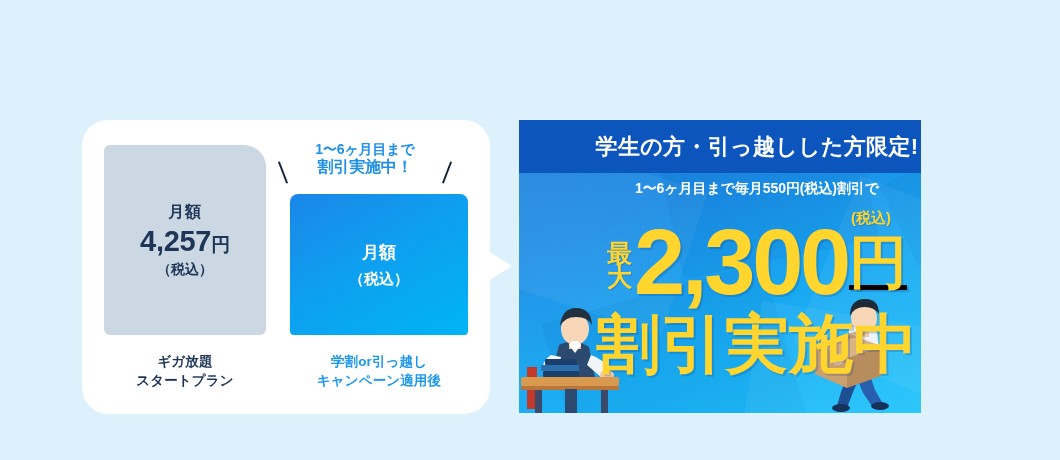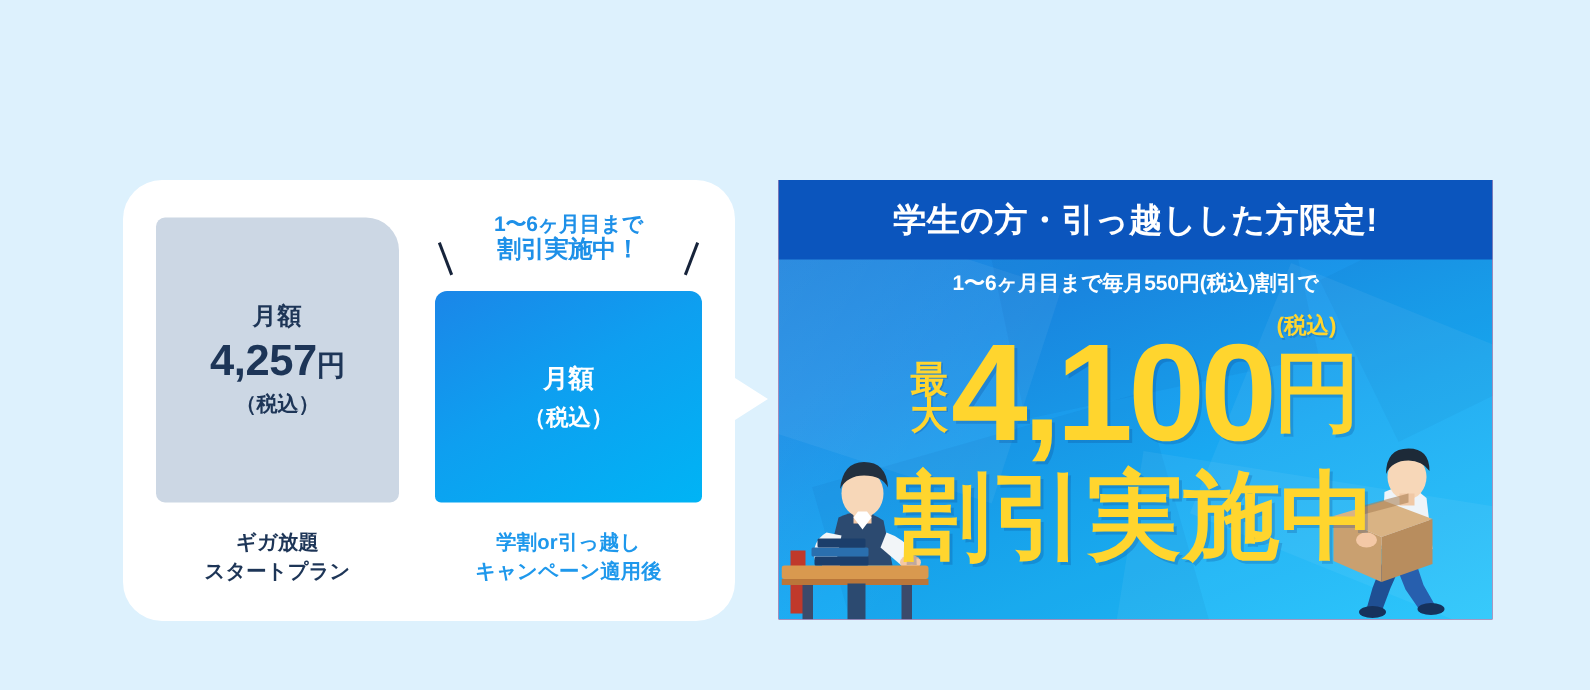--- a/index.html
+++ b/index.html
@@ -128,21 +128,21 @@
   .box-blue .lbl-tax {
     font-size: 15px;
     font-weight: 600;
     margin-top: 5px;
     line-height: 1;
   }
 
   
   .promo-flag {
     position: absolute;
-    left: 186px;
+    left: 172px;
     top: -4px;
     width: 178px;
     height: 50px;
     color: #1e90e8;
     text-align: center;
     line-height: 1.18;
     font-weight: 800;
   }
   .promo-flag .l1 { font-size: 14px; display: block; letter-spacing: -.01em; }
   .promo-flag .l2 { font-size: 16px; display: block; letter-spacing: -.01em; }
@@ -174,24 +174,24 @@
     letter-spacing: .01em;
   }
   .caption-left  { left: 0px;   width: 162px; color: #1d3557; }
   .caption-right { left: 186px; width: 178px; color: #1e98ec; }
 
   
   .campaign {
     position: absolute;
     left: 519px;
     top: 120px;
-    width: 476px;
+    width: 402px;
     height: 293px;
     overflow: hidden;
-    background: #be185d;
+    background: #4d7c0f;
   }
   .campaign-bg {
     position: absolute;
     inset: 0;
     background:
       linear-gradient(118deg, rgba(255,255,255,.06) 0%, rgba(255,255,255,0) 38%),
       linear-gradient(160deg, #1279d8 0%, #1b8ce5 32%, #19a9f2 62%, #20c4fb 100%);
   }
   
   .facet { position: absolute; background: rgba(255,255,255,.055); }
@@ -262,20 +262,21 @@
     color: #ffd52e;
     font-size: 92px;
     font-weight: 800;
     line-height: .9;
     letter-spacing: -.035em;
     text-shadow: 2px 2px 0 rgba(10,60,130,.22);
   }
   .yen-wrap {
     position: relative;
     margin-left: 1px;
+    text-decoration: underline;
   }
   .yen-big {
     color: #ffd52e;
     font-size: 58px;
     font-weight: 800;
     line-height: .9;
     text-shadow: 2px 2px 0 rgba(10,60,130,.22);
   }
   .yen-tax {
     position: absolute;
@@ -368,21 +369,21 @@
       <span class="htxt">学生の方・引っ越しした方限定!</span>
     </div>
 
     <div class="campaign-sub">1〜6ヶ月目まで毎月550円(税込)割引で</div>
 
     <div class="big-row">
       <div class="maxi">
         <span>最</span>
         <span>大</span>
       </div>
-      <div class="bignum">4,100</div>
+      <div class="bignum">2,300</div>
       <div class="yen-wrap">
         <div class="yen-tax">(税込)</div>
         <div class="yen-big">円</div>
       </div>
     </div>
 
     <div class="bigline2">割引実施中</div>
 
     <div class="illus illus-student">
       <svg width="130" height="120" viewBox="0 0 130 120">

